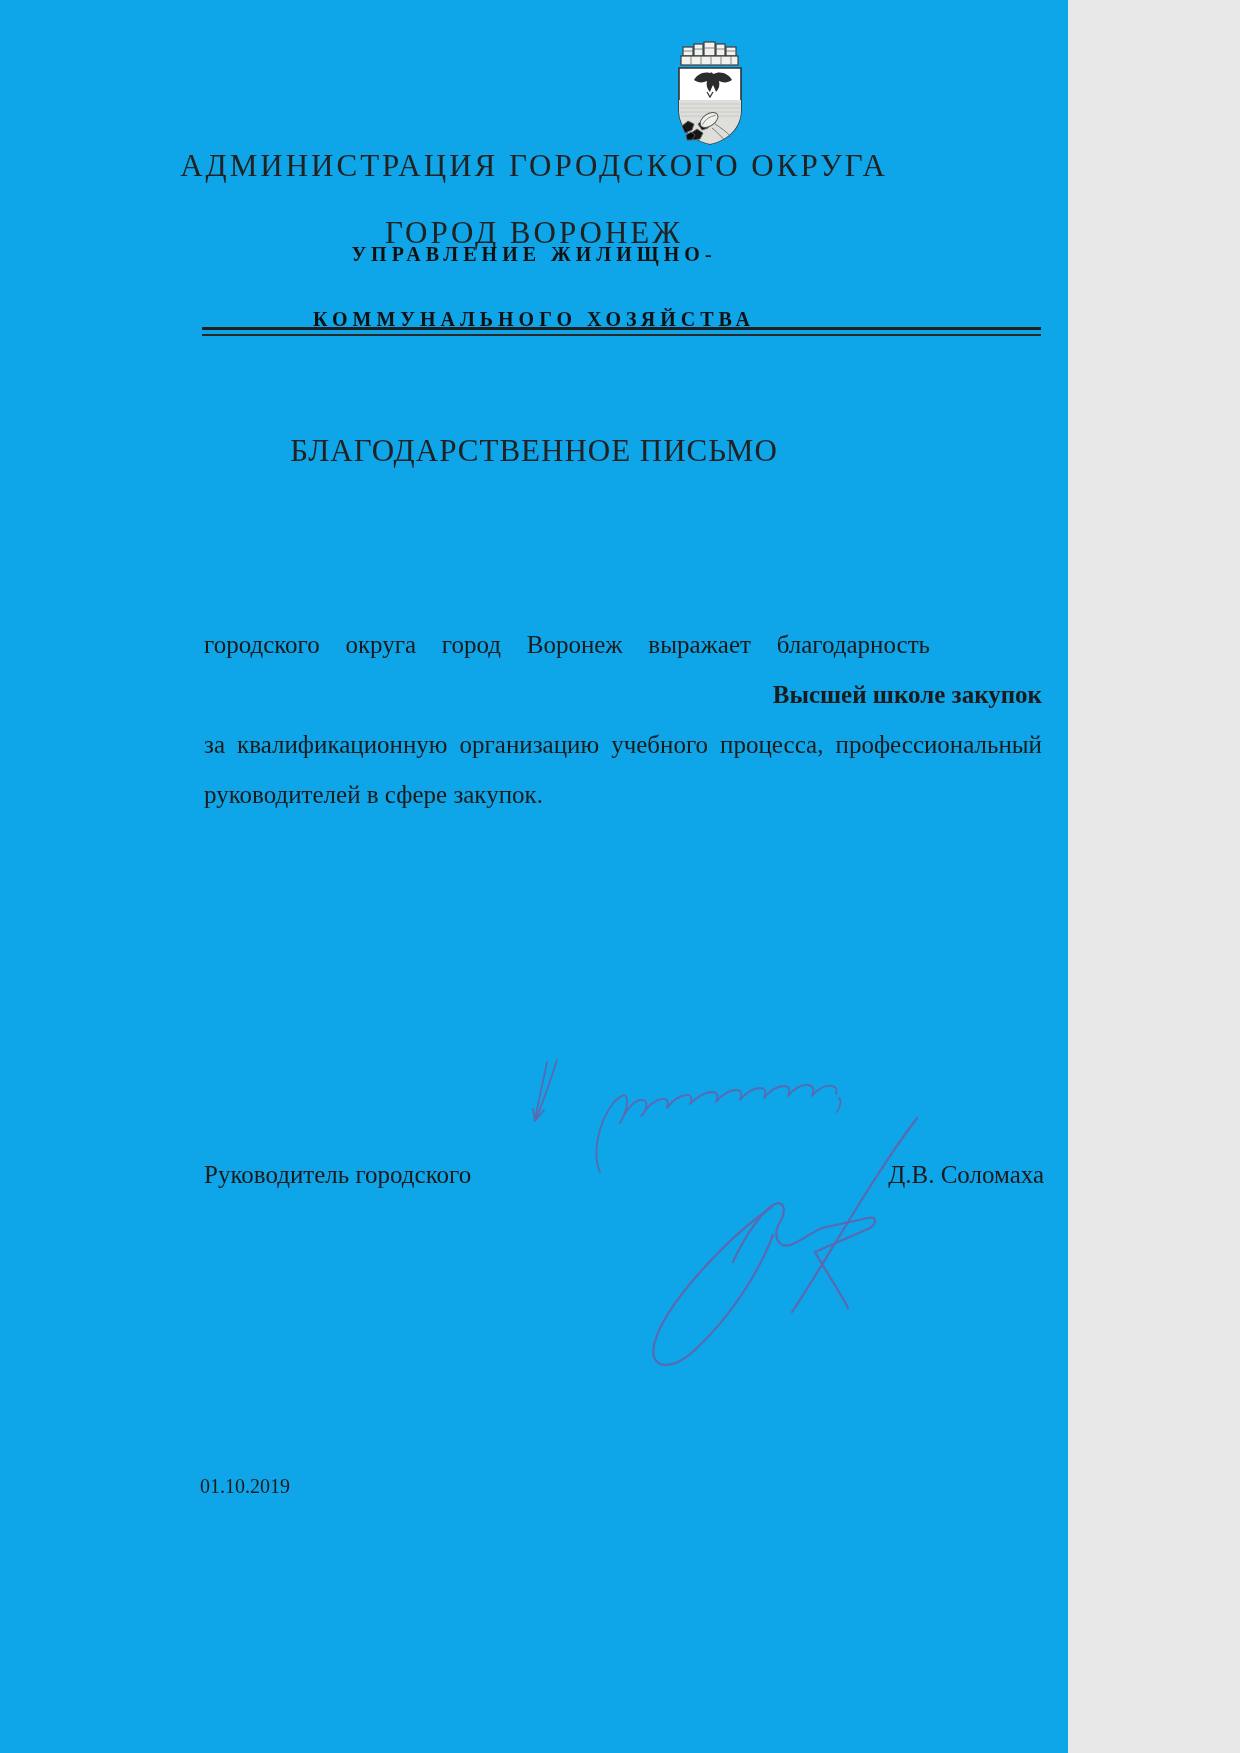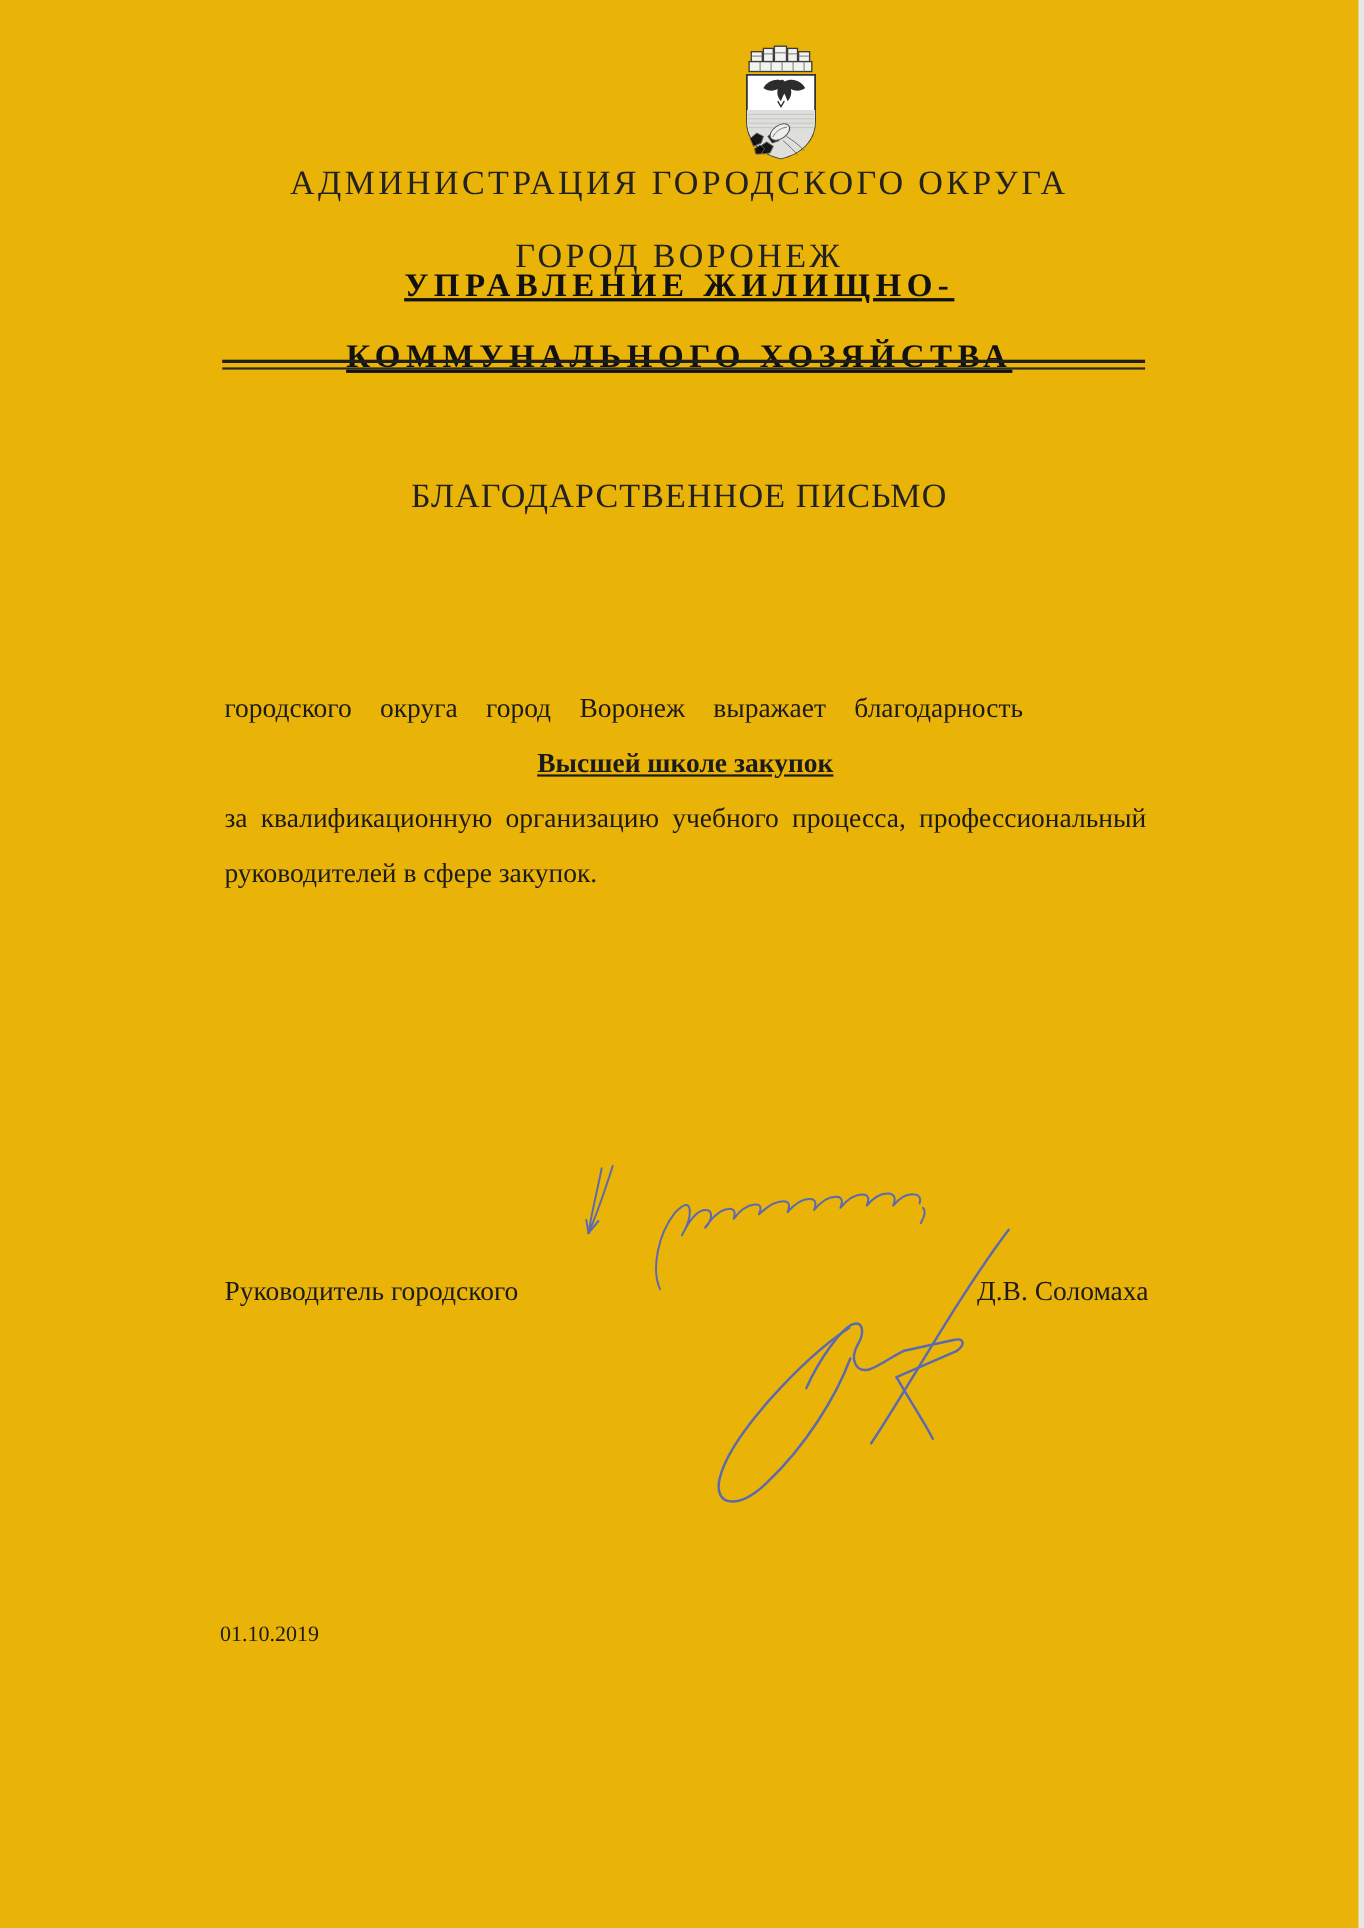--- a/index.html
+++ b/index.html
@@ -1,29 +1,29 @@
 <!DOCTYPE html>
 <html><head>
 <meta charset="utf-8">
 <style>
   html,body{margin:0;padding:0;background:#e8e8e8;}
   .page{
     position:relative;
-    width:1235px;height:1753px;
-    background:#eab308;
+    width:1068px;height:1753px;
+    background:#0ea5e9;
     font-family:"Liberation Serif","DejaVu Serif",serif;
     color:#1b1b1b;
     overflow:hidden;
   }
   
   .emblem{position:absolute;left:671px;top:40px;width:78px;height:108px;}
   
   .org-line{position:absolute;left:0;width:100%;text-align:center;line-height:1.12;white-space:nowrap;}
   .org-big{font-size:31px;letter-spacing:3px;font-weight:400;color:#222;}
-  .org-bold{font-size:30px;letter-spacing:5px;font-weight:700;color:#111;text-decoration:underline;}
+  .org-bold{font-size:20px;letter-spacing:5px;font-weight:700;color:#111;}
   .l1{top:149px;}
   .l2{top:216px;}
   .l3{top:243px;}
   .l4{top:284px;margin-top:24px;}
   
   .rule{
     position:absolute;left:202px;top:327px;width:839px;height:4px;
     border-top:3px solid #1f1f1f;border-bottom:2px solid #2a2a2a;
   }
   
@@ -33,21 +33,21 @@
   }
   
   .body{
     position:absolute;left:204px;top:620px;width:838px;
     font-size:25px;line-height:50px;color:#1b1b1b;
   }
   .bl{height:50px;white-space:nowrap;}
   .just{text-align:justify;text-align-last:justify;white-space:normal;}
   .indent{text-indent:62px;}
   .narrow{width:726px;}
-  .center-bold{text-align:center;font-weight:700;white-space:normal;text-decoration:underline;}
+  .center-bold{text-align:right;font-weight:700;white-space:normal;}
   
   .sign-row{
     position:absolute;left:204px;top:1150px;width:840px;
     display:flex;justify-content:space-between;
     font-size:25px;line-height:50px;
   }
   
   .ink{position:absolute;left:450px;top:1030px;width:500px;height:370px;pointer-events:none;}
   
   .date{position:absolute;left:200px;top:1470px;font-size:20px;line-height:32px;}

